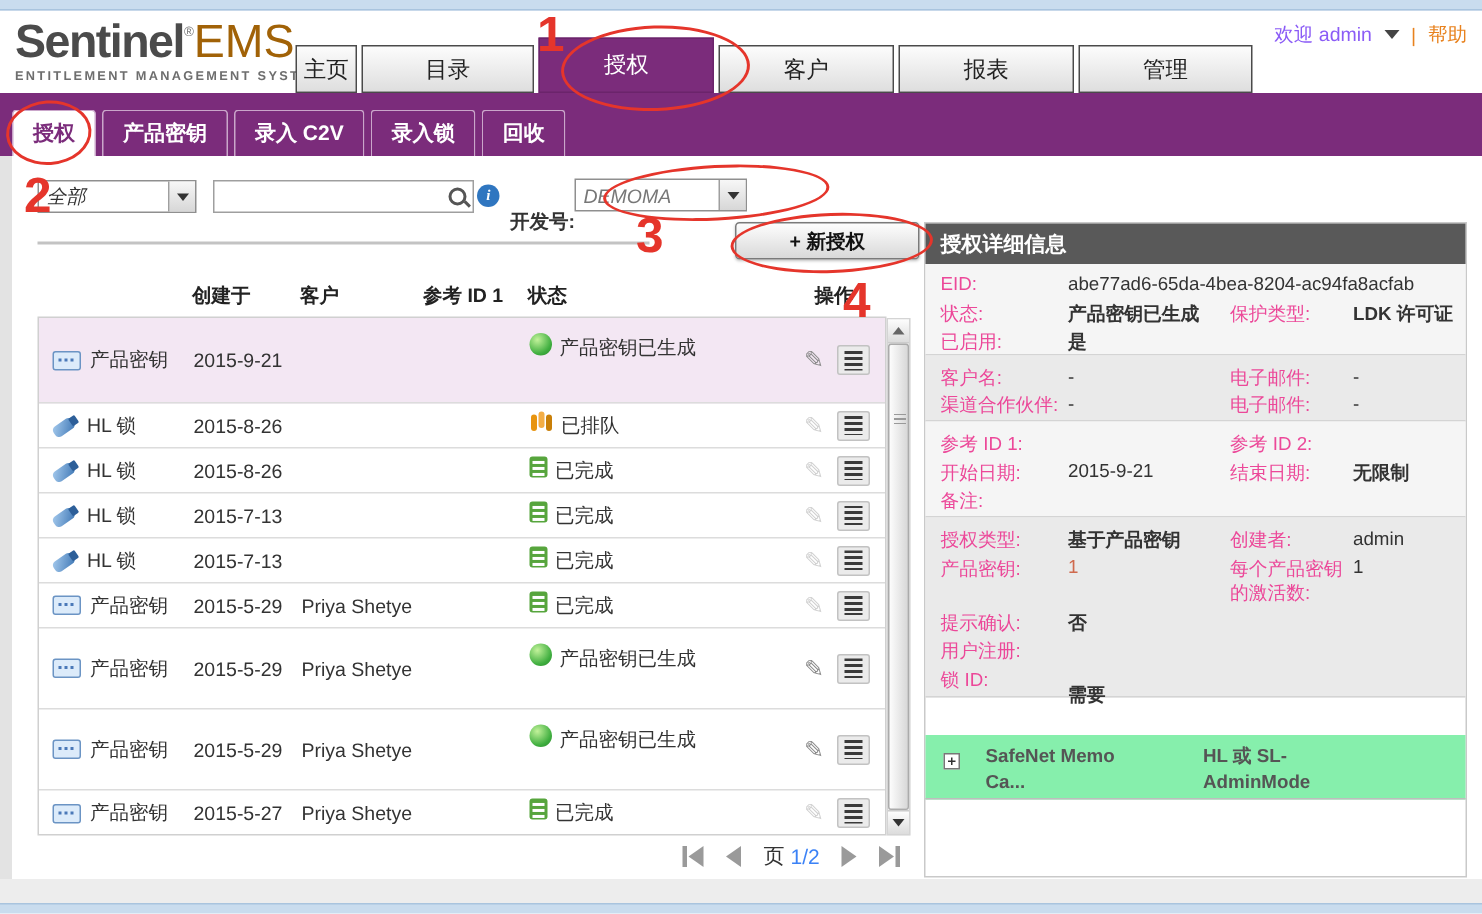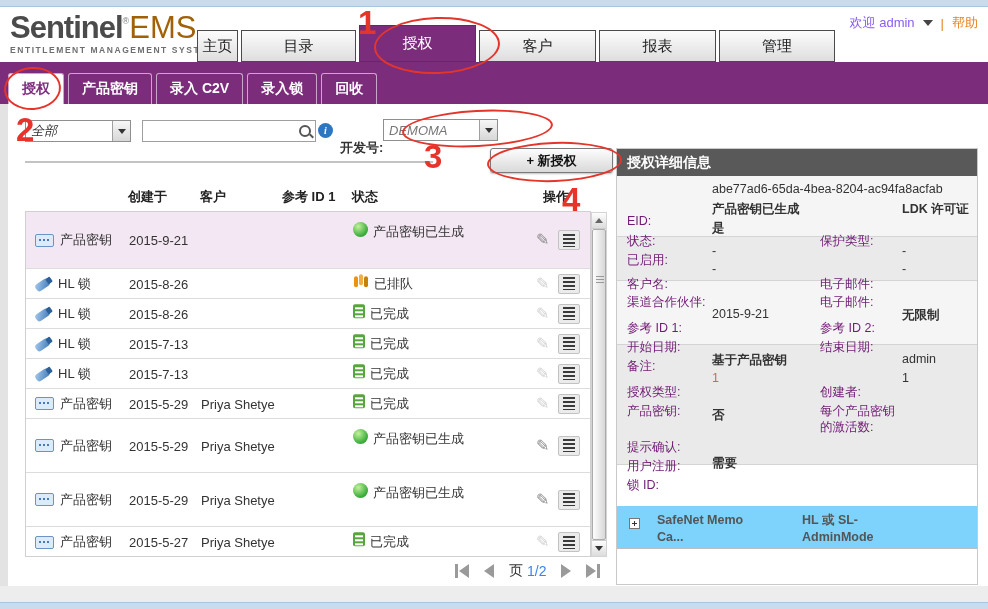--- a/index.html
+++ b/index.html
@@ -113,29 +113,29 @@
   
   .panel{left:616px;top:148px;width:362px;height:437px;border:1px solid #c9c9c9;background:#fff;box-sizing:border-box;}
   .panel-h{height:27px;background:#595959;color:#fff;font-weight:bold;font-size:14px;
     padding-left:10px;display:flex;align-items:center;}
   .sec{position:absolute;left:0;width:100%;box-sizing:border-box;border-bottom:1px solid #d4d4d4;}
   .s1{top:27px;height:61px;background:#f5f5f5;}
   .s2{top:88px;height:44px;background:#eaeaea;}
   .s3{top:132px;height:64px;background:#f5f5f5;}
   .s4{top:196px;height:120px;background:#eaeaea;}
   .fld{position:absolute;font-size:12.5px;white-space:nowrap;}
-  .lb{color:#701a75;margin-top:32px;}
+  .lb{color:#ec4899;}
   .vl{color:#333;font-weight:bold;}
   .vn{color:#333;}
   .vo{color:#cf6a4e;}
   .wrapfld{white-space:normal;width:88px;line-height:1.3;}
   .prodh{position:absolute;left:0;top:316px;width:100%;height:25px;background:#8d8d8d;color:#fff;
     font-size:13px;font-weight:bold;}
   .prodh span{position:absolute;top:4px;}
-  .prodrow{position:absolute;left:0;top:341px;width:100%;height:42px;background:#7dd3fc;border-bottom:1px solid #bdbdbd;margin-top:16px;}
+  .prodrow{position:absolute;left:0;top:341px;width:100%;height:42px;background:#86efac;border-bottom:1px solid #bdbdbd;}
   .plus{position:absolute;left:12px;top:12px;width:11px;height:11px;background:#fff;border:1px solid #777;box-sizing:border-box;}
   .plus::before{content:"";position:absolute;left:2px;top:4px;width:5px;height:1px;background:#333;}
   .plus::after{content:"";position:absolute;left:4px;top:2px;width:1px;height:5px;background:#333;}
   .prodtxt{position:absolute;font-size:12.5px;font-weight:bold;color:#555;white-space:normal;width:115px;line-height:1.35;top:6px;}
   
   .a-num{position:absolute;color:#e5352b;font-size:33px;font-weight:bold;line-height:1;z-index:50;}
   .a-ell{position:absolute;border:2px solid #e5352b;border-radius:50%;z-index:50;pointer-events:none;}
 </style>
 </head>
 <body>

